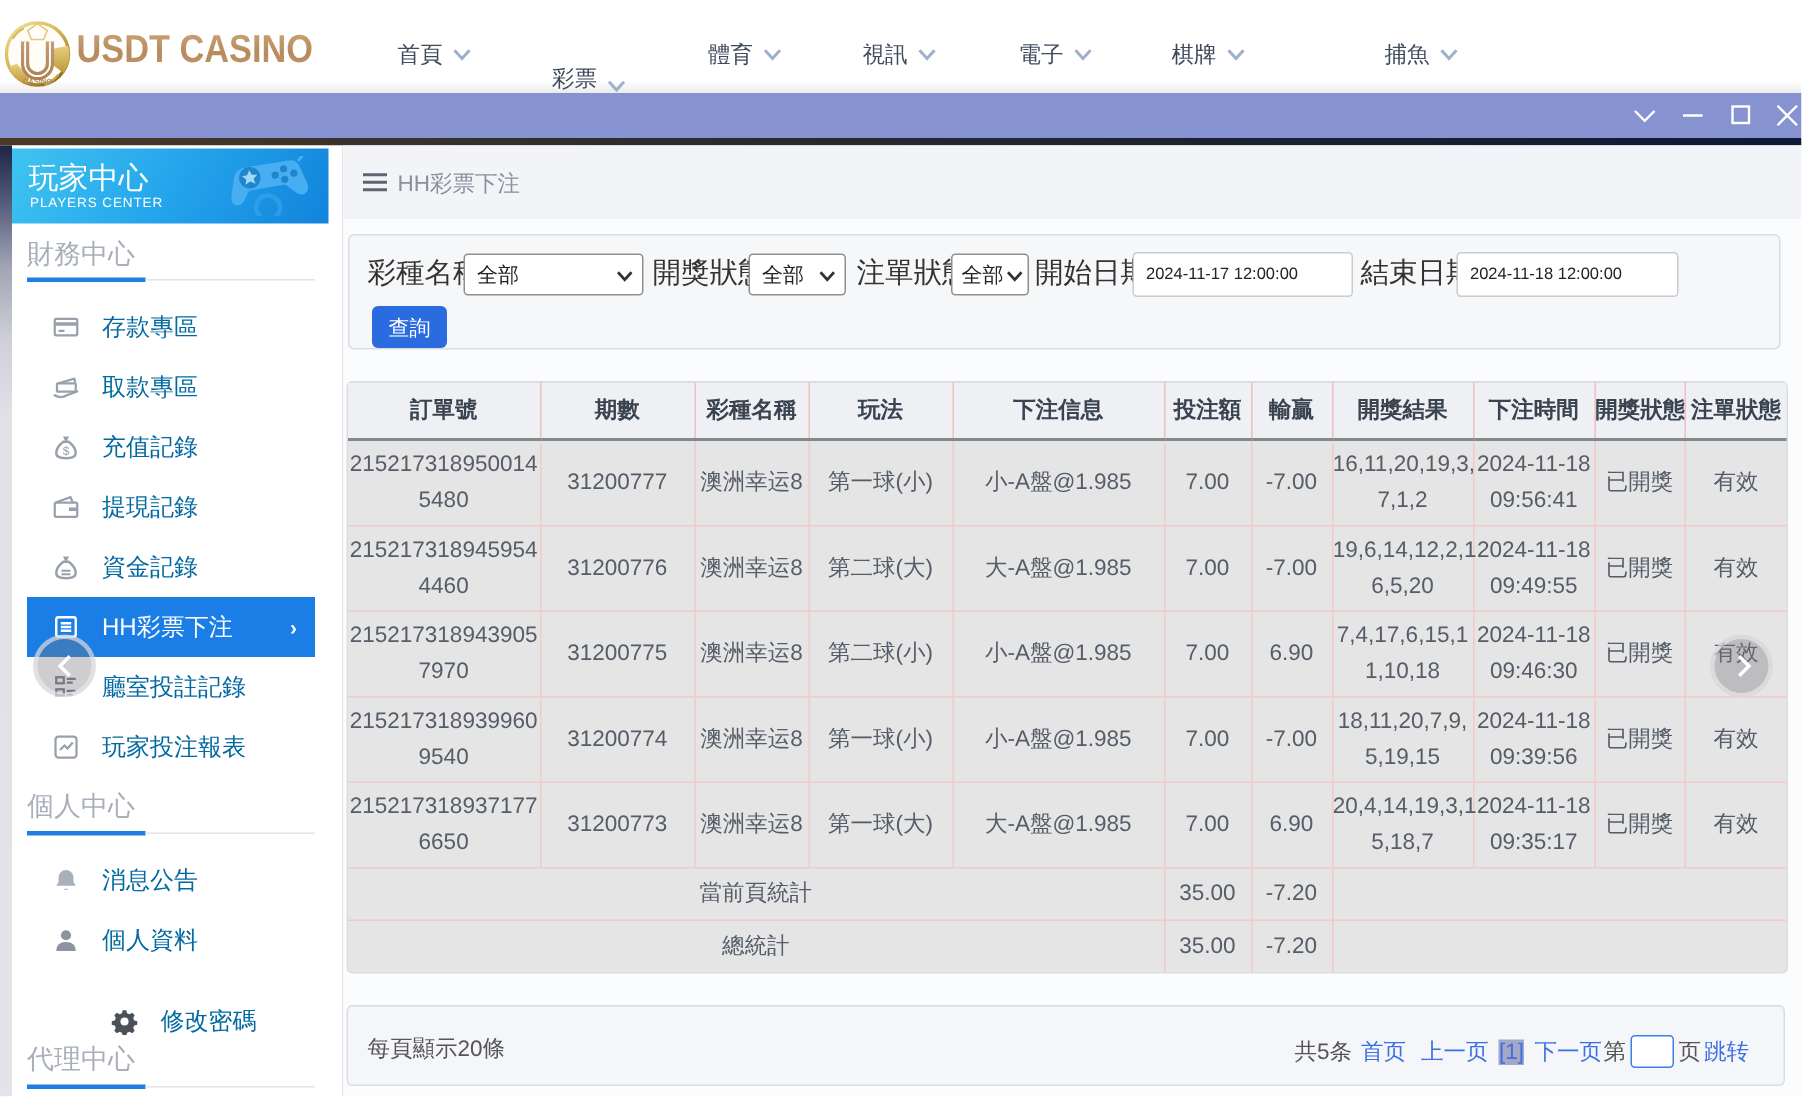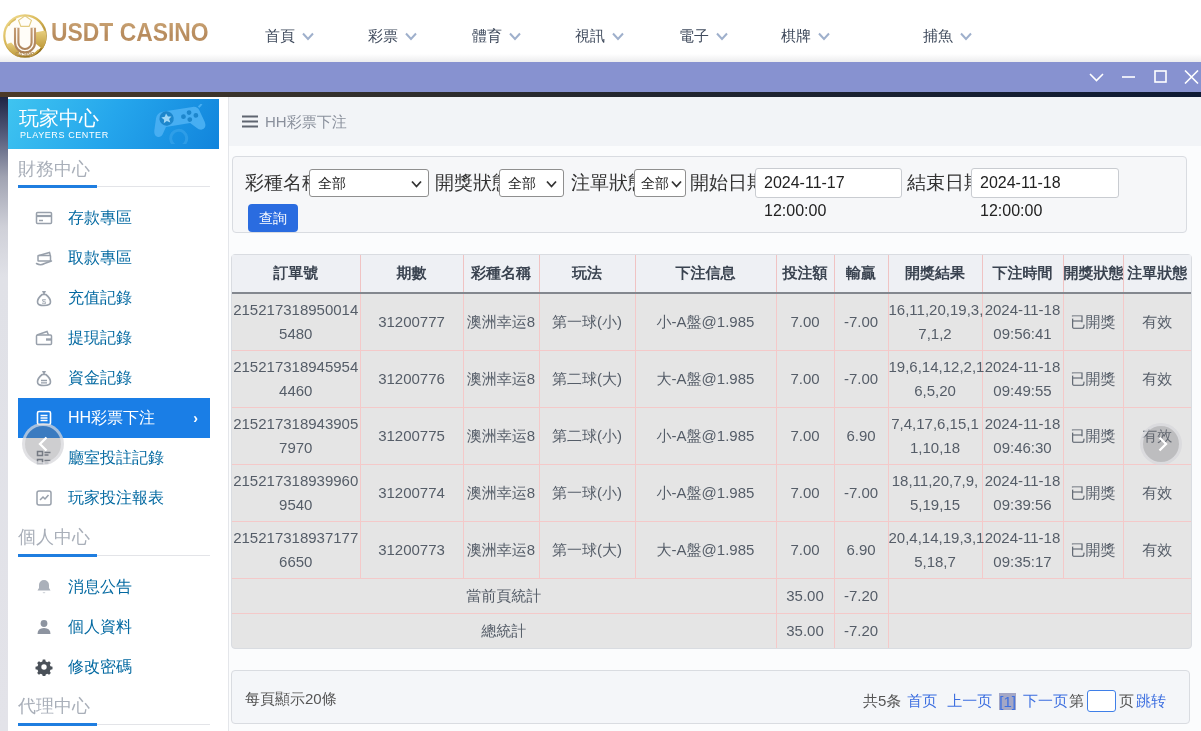--- a/index.html
+++ b/index.html
@@ -48,21 +48,21 @@
 #crumb { position:absolute; left:0; top:0; width:972px; height:49px; background:#f2f4f7; }
 #crumb .burger { position:absolute; left:13px; top:18px; }
 #crumb .txt { position:absolute; left:36px; top:16px; font-size:15px; color:#8a909c; }
 #filter { position:absolute; left:3px; top:59px; width:955px; height:77px; background:#f6f7f9;
   border:1px solid #d9dce1; border-radius:4px; }
 .flabel { position:absolute; top:12px; height:28px; line-height:28px; font-size:19px; color:#333; }
 .fsel { position:absolute; top:12px; height:28px; background:#fff; border:1px solid #8f8f8f;
   border-radius:3px; font-size:14px; color:#222; line-height:26px; padding-left:8px; }
 .fsel svg { position:absolute; right:6px; top:10px; }
 .finp { position:absolute; top:11px; height:30px; background:#fff; border:1px solid #c9ccd1;
-  border-radius:3px; font-size:16px; color:#222; line-height:28px; padding-left:8px; }
+  border-radius:3px; font-size:11px; color:#222; line-height:28px; padding-left:8px; }
 #qbtn { position:absolute; left:15px; top:47px; width:50px; height:28px; background:#2a6ce0;
   border-radius:4px; color:#fff; font-size:14px; text-align:center; line-height:28px; }
 
 #tblbox { position:absolute; left:2px; top:157px; width:961px; background:#e5e5e5;
   border:1px solid #d9dce1; border-radius:4px; }
 table { border-collapse:collapse; table-layout:fixed;
   width:959px; background:transparent; font-size:15px; color:#555d68; }
 th { white-space:nowrap; overflow:hidden; background:#eef0f4; height:38px; font-size:15px; color:#3a4350; font-weight:bold;
   border-left:1px solid #f0c3c3; border-right:1px solid #f0c3c3; border-bottom:2px solid #83878e; }
 td { text-align:center; border:1px solid #f4c9c9; line-height:24px; }
@@ -223,21 +223,21 @@
         <div class="g"></div>
       </div>
 
     <div class="mi" style="top:470px;"><svg class="ic" viewBox="0 0 18 18">
           <path d="M9 2 a5 5 0 0 1 5 5 v3 l1.5 2.5 H2.5 L4 10 V7 a5 5 0 0 1 5-5 Z M7.5 14.5 a1.8 1.8 0 0 0 3 0" fill="#aab0ba"></path>
         </svg>消息公告</div>
     <div class="mi" style="top:510px;"><svg class="ic" viewBox="0 0 18 18">
           <circle cx="9" cy="5.5" r="3.4" fill="#8d94a0"></circle>
           <path d="M2.5 16 q0-6 6.5-6 t6.5 6 Z" fill="#8d94a0"></path>
         </svg>個人資料</div>
-    <div class="mi" style="top:550px;"><svg class="ic" viewBox="0 0 18 18">
+    <div class="mi" style="top:564px;justify-content:center;"><svg class="ic" viewBox="0 0 18 18">
           <g fill="#4a5159">
             <path d="M7.8 1.5 h2.4 l.5 2 1.6.7 1.8-1 1.7 1.7 -1 1.8 .7 1.6 2 .5 v2.4 l-2 .5 -.7 1.6 1 1.8 -1.7 1.7 -1.8-1 -1.6.7 -.5 2 h-2.4 l-.5-2 -1.6-.7 -1.8 1 -1.7-1.7 1-1.8 -.7-1.6 -2-.5 v-2.4 l2-.5 .7-1.6 -1-1.8 1.7-1.7 1.8 1 1.6-.7 Z"></path>
           </g>
           <circle cx="9" cy="9" r="2.7" fill="#fff"></circle>
         </svg>修改密碼</div>
 
     <div class="sect" style="top:597px;">代理中心</div>
     <div class="ul1" style="left:10px; top:626px; width:192px;">
         <div class="b"></div>
         <div class="g"></div>
@@ -394,21 +394,21 @@
           <span class="jmp" style="margin-left:3px"></span>
           <span style="margin-left:3px">页</span>
           <a style="margin-left:2px">跳转</a>
         </div>
     </div>
   </div>
 
   <div class="nav" style="left:265px;font-family:Liberation Serif, serif;">首頁<svg width="12" height="9" viewBox="0 0 12 9">
         <path d="M1 1.5 L6 7 L11 1.5" fill="none" stroke="#9fb0cc" stroke-width="2"></path>
       </svg></div>
-  <div class="nav" style="left:368px;">彩票<svg width="12" height="9" viewBox="0 0 12 9">
+  <div class="nav" style="left:368px;align-items:flex-end;">彩票<svg width="12" height="9" viewBox="0 0 12 9">
         <path d="M1 1.5 L6 7 L11 1.5" fill="none" stroke="#9fb0cc" stroke-width="2"></path>
       </svg></div>
   <div class="nav" style="left:472px;">體育<svg width="12" height="9" viewBox="0 0 12 9">
         <path d="M1 1.5 L6 7 L11 1.5" fill="none" stroke="#9fb0cc" stroke-width="2"></path>
       </svg></div>
   <div class="nav" style="left:575px;">視訊<svg width="12" height="9" viewBox="0 0 12 9">
         <path d="M1 1.5 L6 7 L11 1.5" fill="none" stroke="#9fb0cc" stroke-width="2"></path>
       </svg></div>
   <div class="nav" style="left:679px;">電子<svg width="12" height="9" viewBox="0 0 12 9">
         <path d="M1 1.5 L6 7 L11 1.5" fill="none" stroke="#9fb0cc" stroke-width="2"></path>

